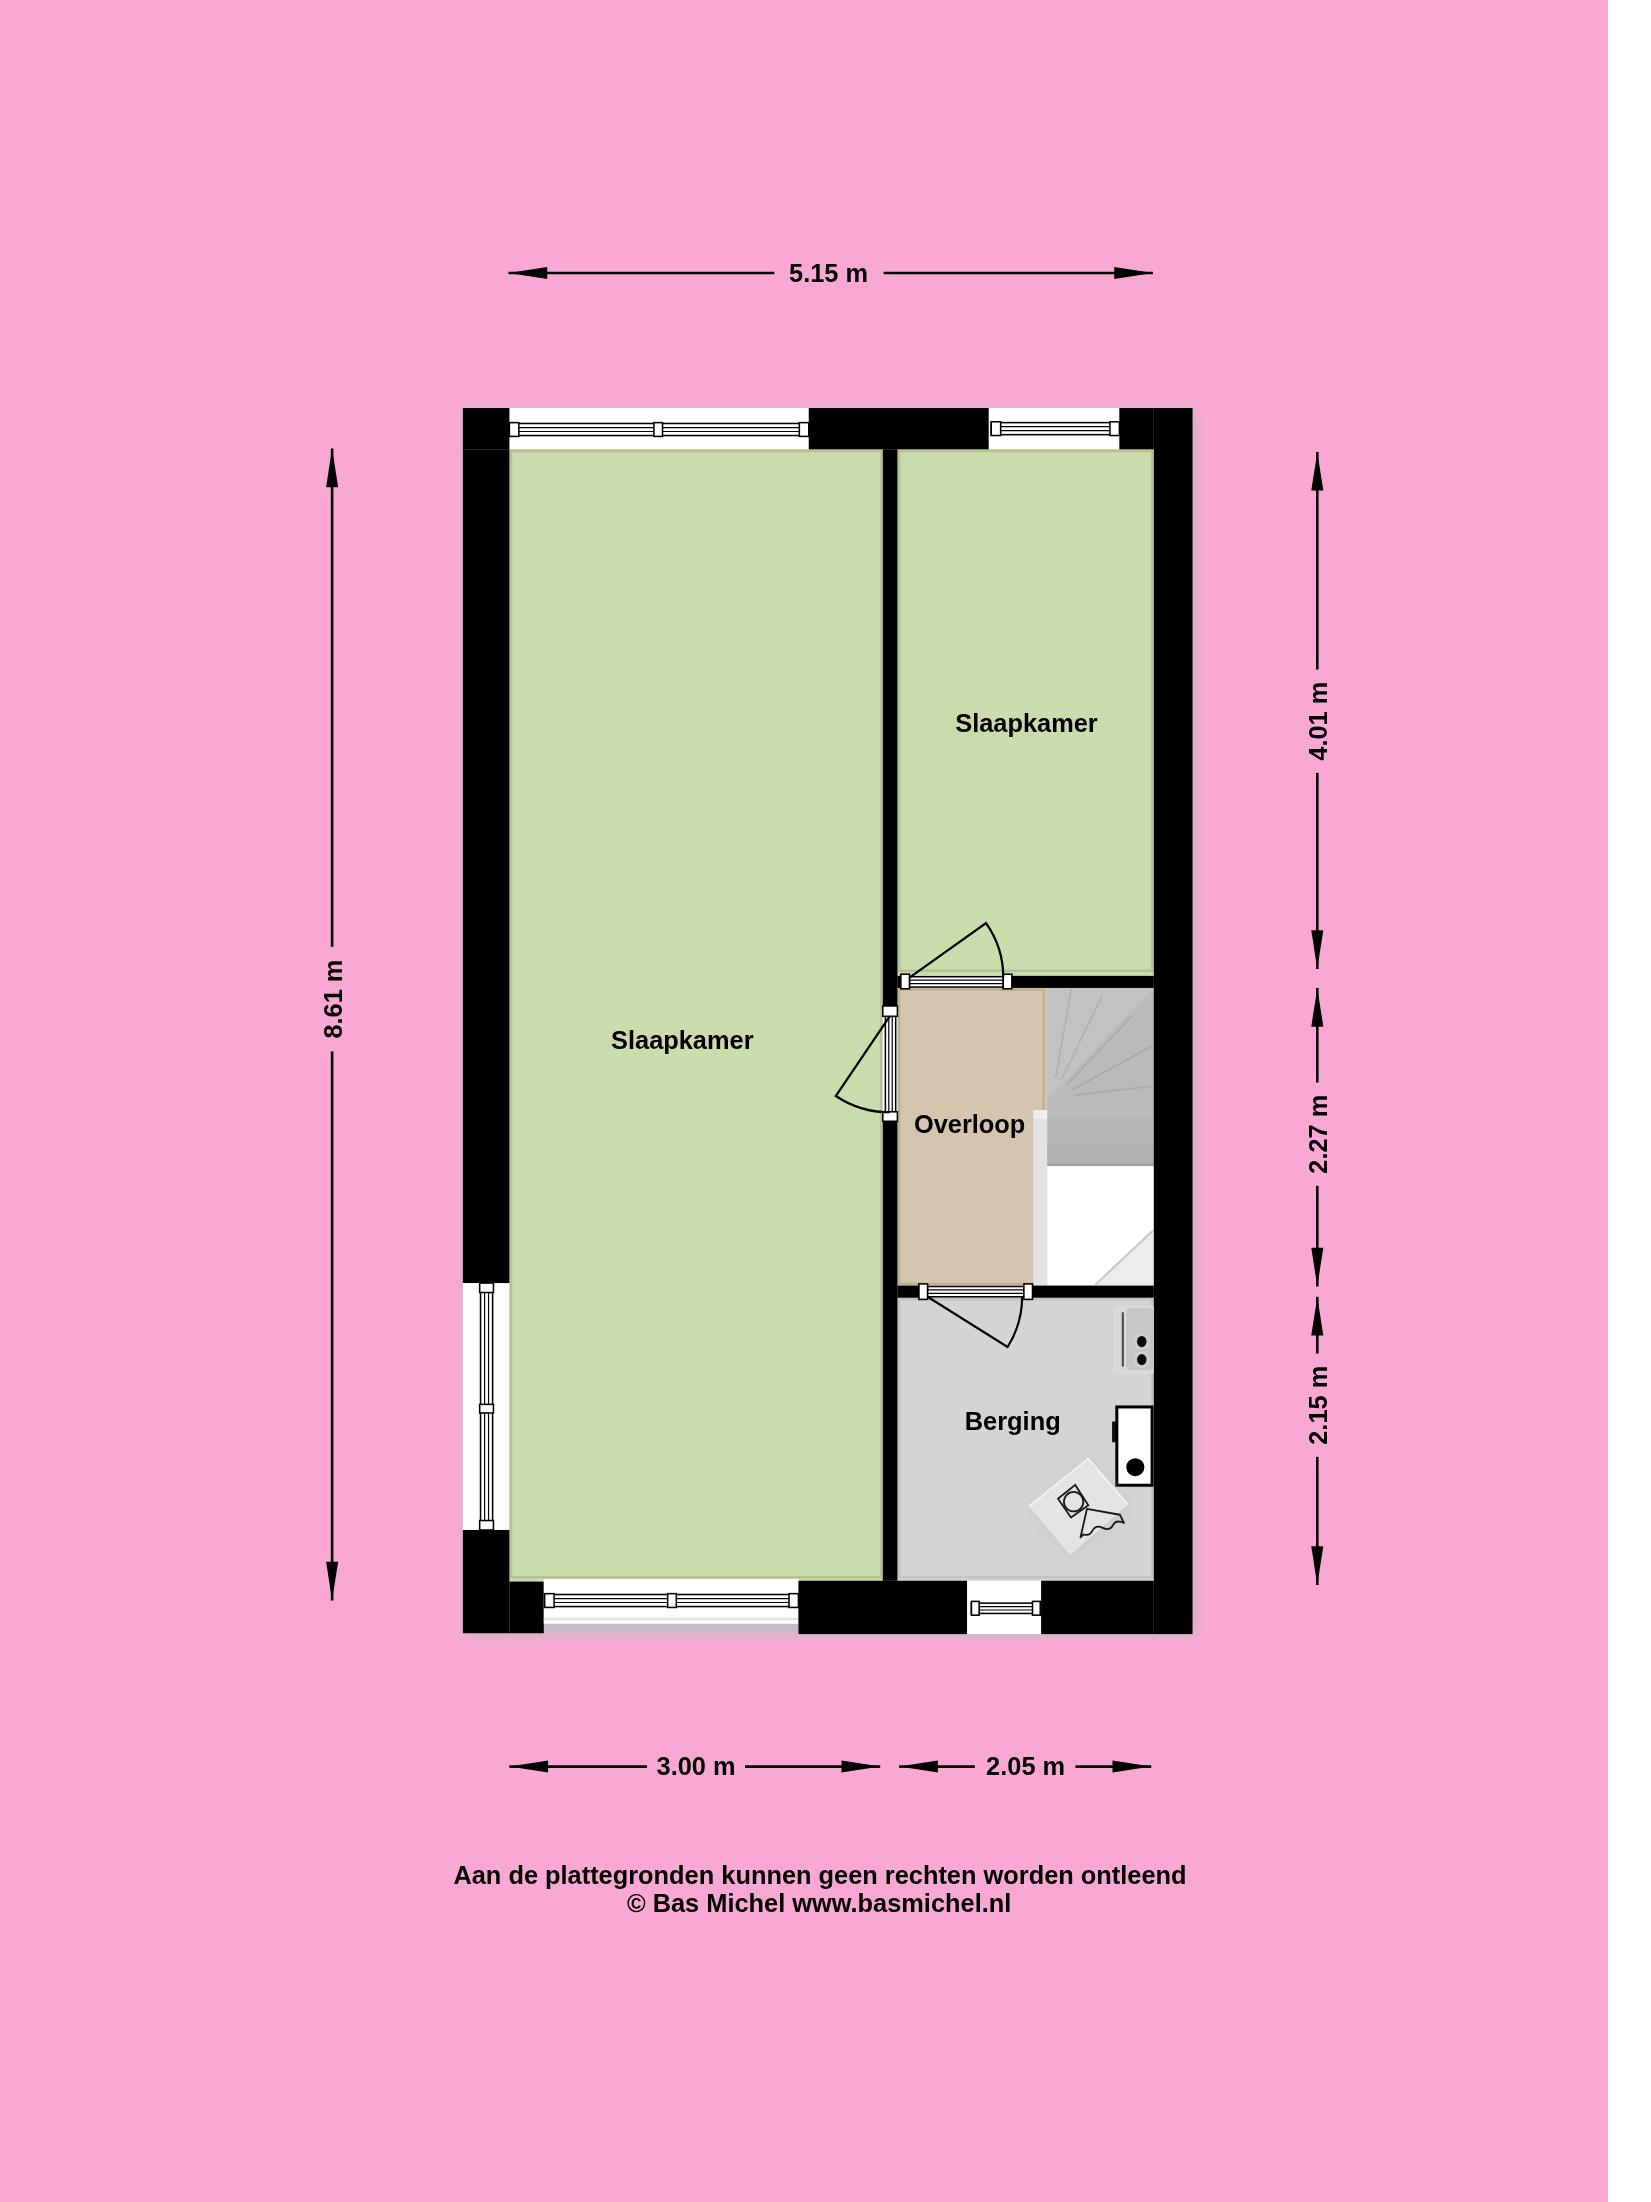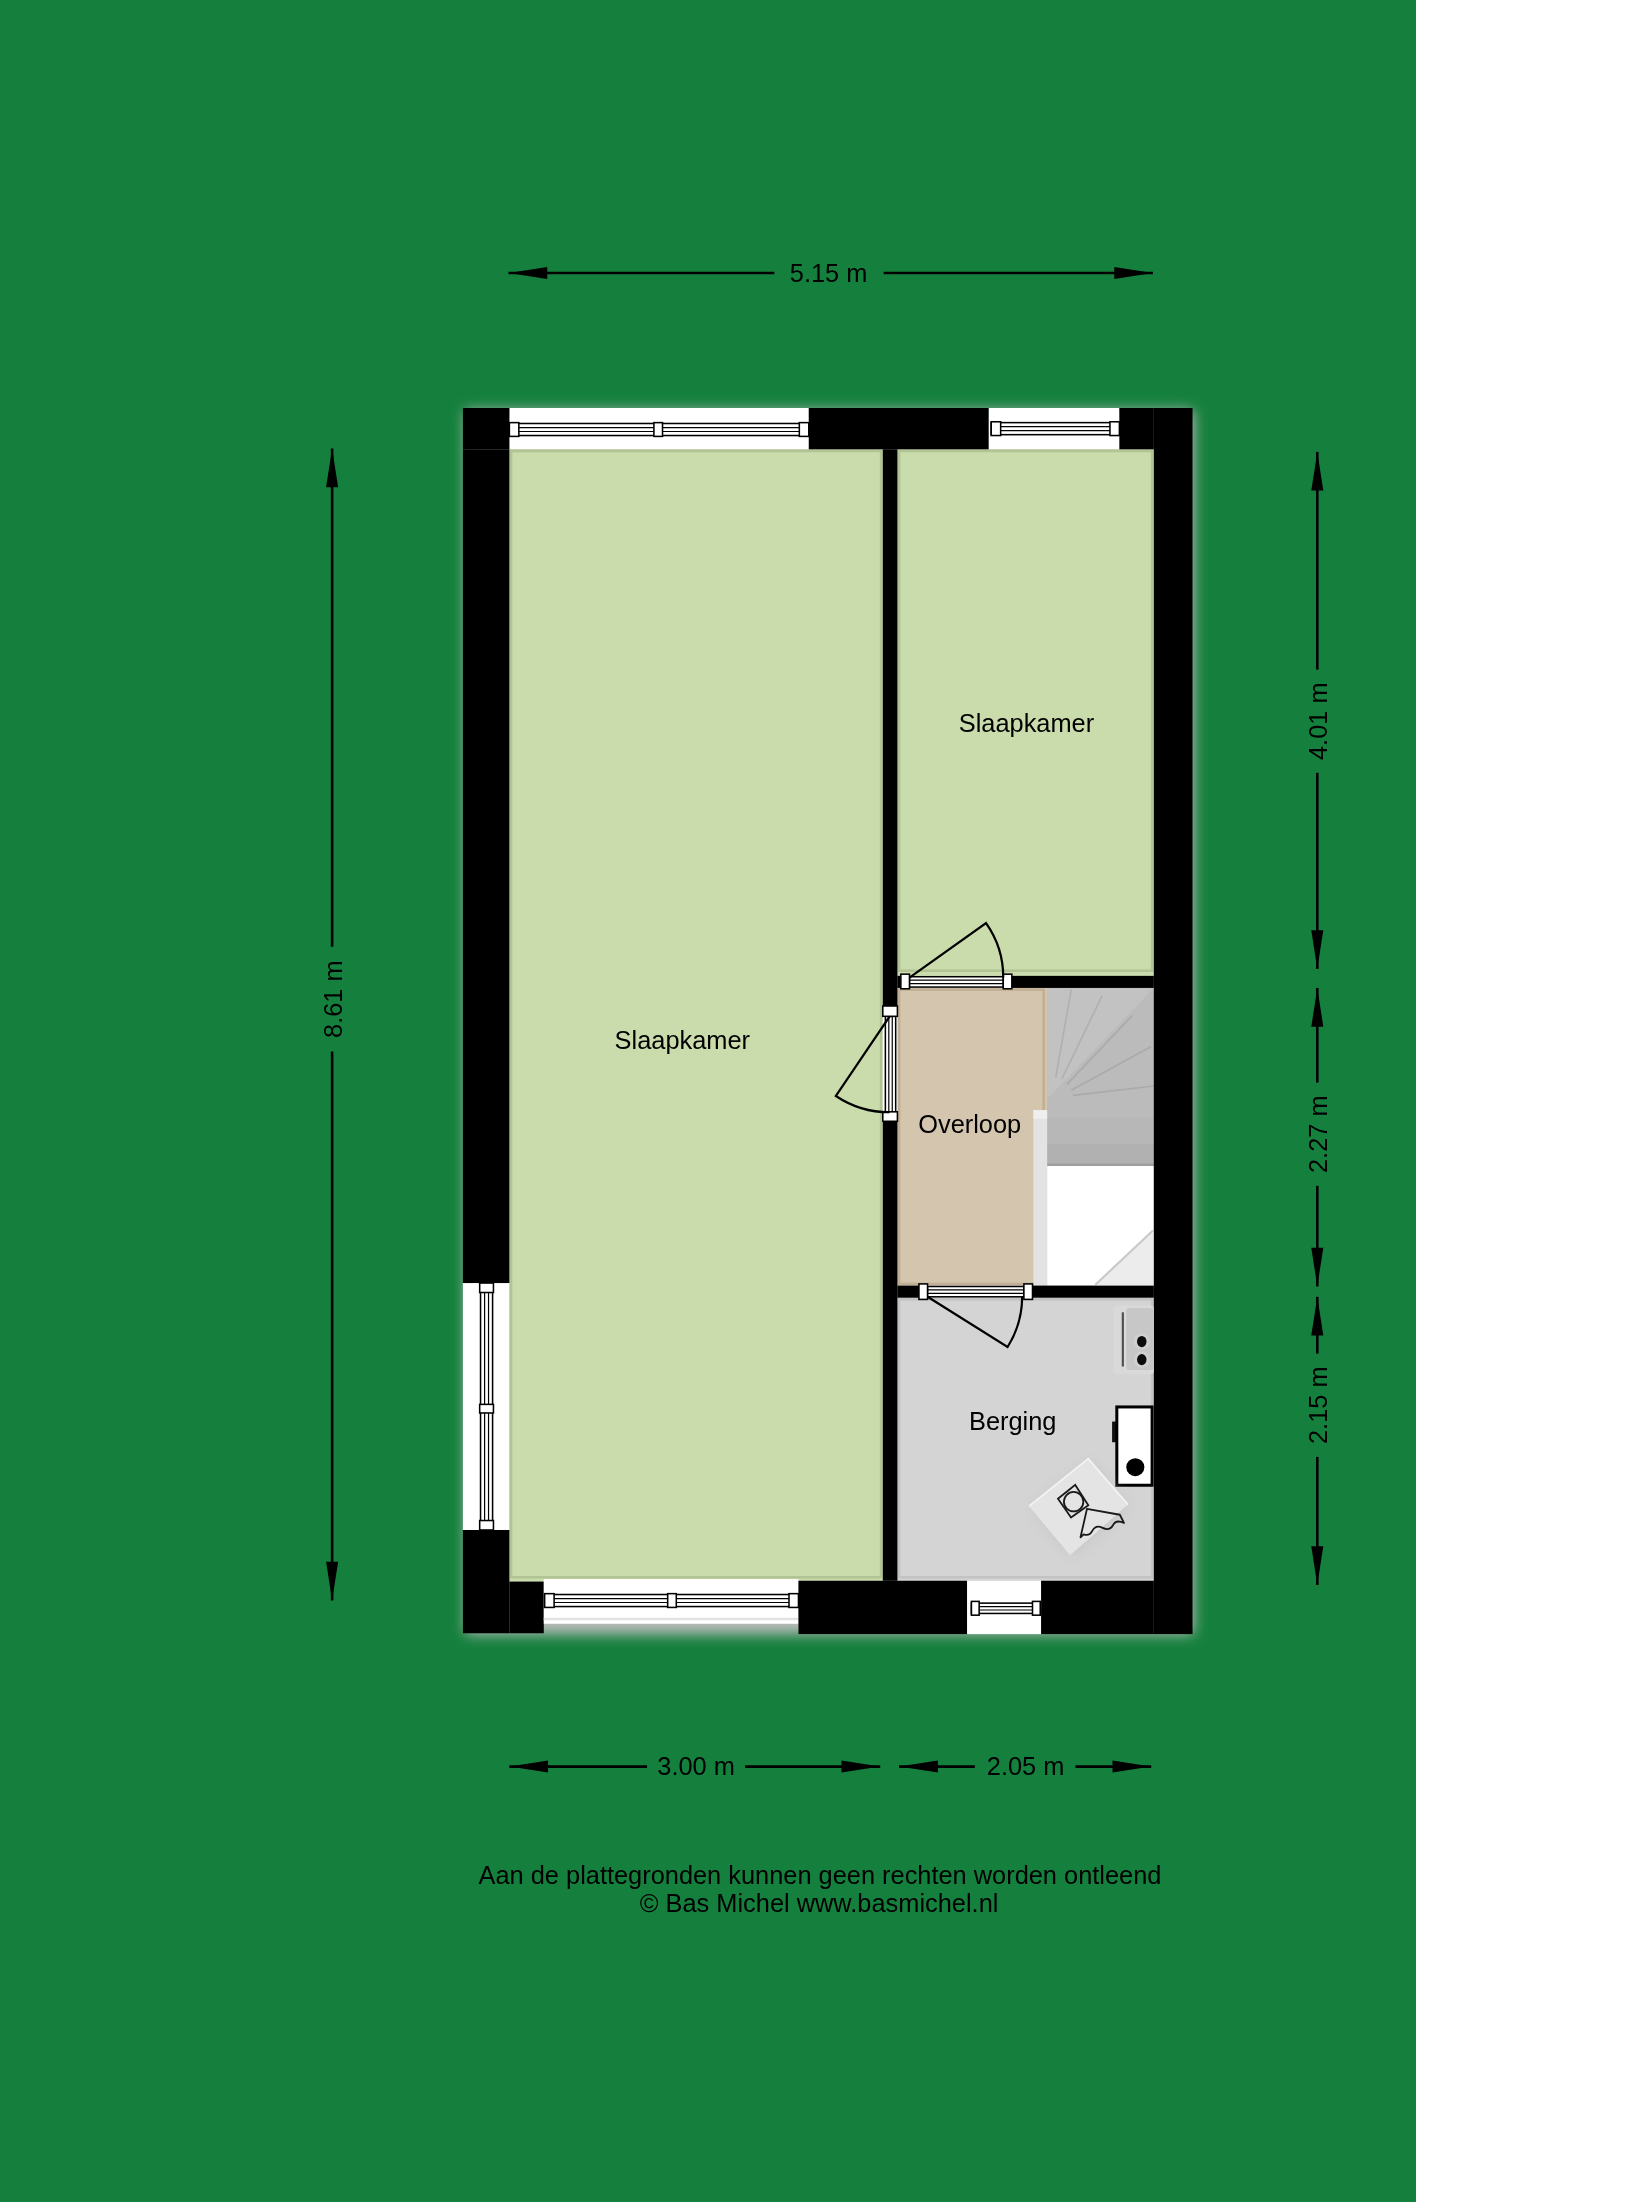--- a/index.html
+++ b/index.html
@@ -1,17 +1,17 @@
 <!DOCTYPE html>
 <html style="font-size:13.8px"><head>
 <meta charset="utf-8">
 <style>
   html,body{margin:0;padding:0;background:#ffffff;}
-  .page{position:relative;width:1416px;height:2203px;background:#15803d;overflow:hidden;
-        font-family:"Liberation Sans", sans-serif;}
+  .page{position:relative;width:1608px;height:2203px;background:#f9a8d4;overflow:hidden;
+        font-family:"Liberation Sans", sans-serif;font-weight:bold;}
   svg text{font-family:"Liberation Sans", sans-serif;fill:#000;}
 </style>
 </head>
 <body>
 <div class="page">
 <svg width="1652" height="2203" viewBox="0 0 1920 2560">
 <defs>
   <filter id="blurShadow" x="-10%" y="-10%" width="120%" height="120%">
     <feGaussianBlur stdDeviation="8"></feGaussianBlur>
   </filter>

